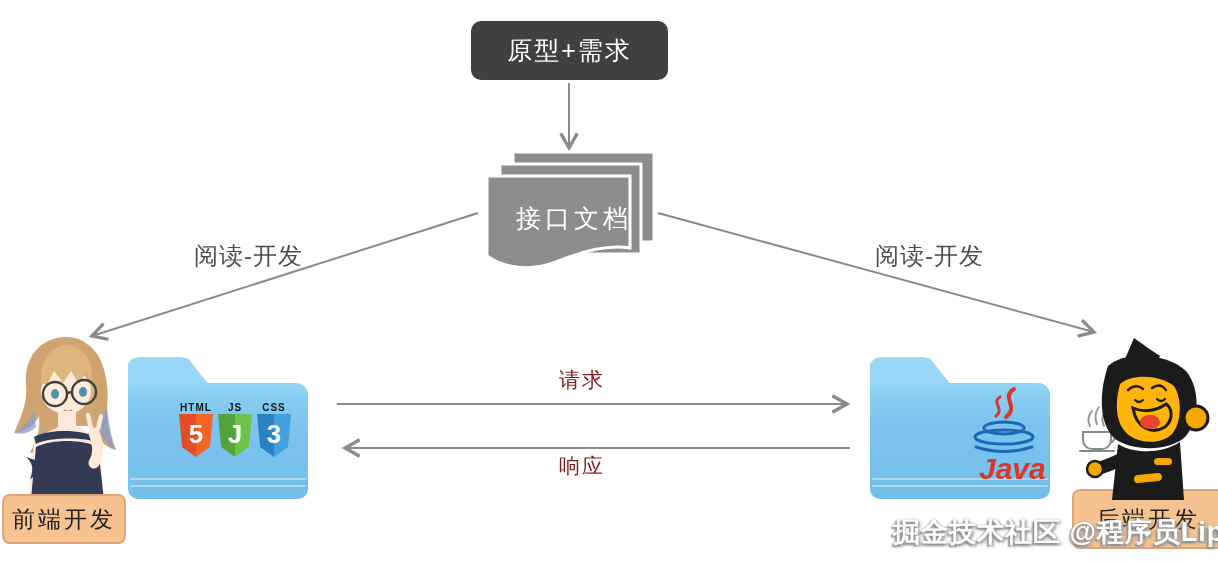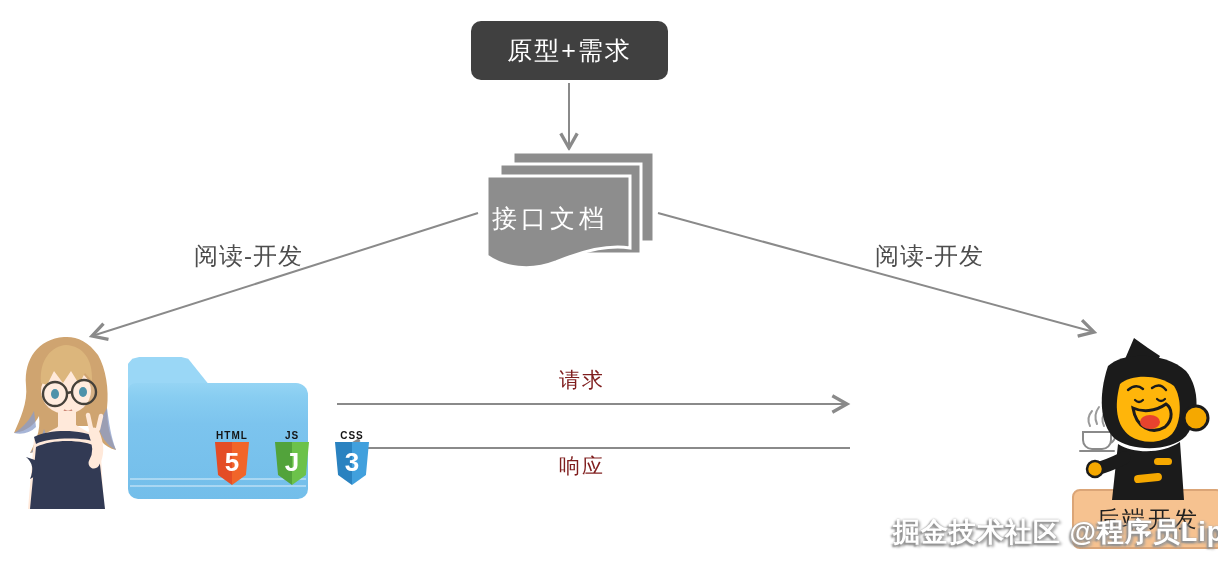--- a/index.html
+++ b/index.html
@@ -8,21 +8,21 @@
 
   
   .connectors{position:absolute;left:0;top:0;width:1218px;height:561px;z-index:1;}
 
   
   .top-box{position:absolute;left:471px;top:21px;width:197px;height:59px;background:#404040;
     border-radius:10px;display:flex;align-items:center;justify-content:center;z-index:2;
     color:#ffffff;font-size:25px;letter-spacing:2px;}
 
   
-  .doc-label{position:absolute;left:492px;top:202px;width:140px;text-align:left;z-index:3;
+  .doc-label{position:absolute;left:492px;top:202px;width:140px;text-align:right;z-index:3;
     color:#ffffff;font-size:25px;letter-spacing:4px;}
 
   
   .edge-label{position:absolute;color:#4d4d4d;font-size:24px;z-index:2;letter-spacing:1px;}
   .edge-left{left:194px;top:240px;}
   .edge-right{left:875px;top:240px;}
   .mid-label{position:absolute;left:540px;width:84px;text-align:center;color:#7f1d1d;font-size:21px;z-index:2;letter-spacing:2px;}
   .mid-request{top:366px;}
   .mid-response{top:452px;}
 
@@ -32,21 +32,21 @@
   .folder-backend{left:870px;top:357px;}
   .folder-tab{position:absolute;left:0;top:0;width:86px;height:34px;background:#9ad7f6;
     clip-path:polygon(0 100%,0 20%,5% 5%,13% 0,62% 0,70% 5%,100% 100%);}
   .folder-body{position:absolute;left:0;top:26px;width:180px;height:116px;
     border-radius:8px 12px 10px 10px;
     background:linear-gradient(180deg,#95d4f4 0%,#88cdf1 12%,#7cc4ee 35%,#73beea 100%);}
   .folder-lines{position:absolute;left:2px;right:2px;bottom:8px;height:13px;
     background:linear-gradient(180deg,rgba(255,255,255,.38) 0 2px,transparent 2px 7px,rgba(255,255,255,.38) 7px 9px,transparent 9px);}
 
   
-  .badges{position:absolute;left:50px;top:72px;display:flex;gap:24px;margin-left:36px;}
+  .badges{position:absolute;left:50px;top:44px;display:flex;gap:3px;}
   .badge{width:36px;display:flex;flex-direction:column;align-items:center;}
   .badge-header{font-size:10px;font-weight:bold;color:#141414;letter-spacing:1px;line-height:13px;}
   .shield{width:34px;height:43px;display:flex;align-items:flex-start;justify-content:center;
     clip-path:polygon(0 0,100% 0,91% 77%,50% 100%,9% 77%);}
   .badge-html .shield{background:linear-gradient(90deg,#e44d26 50%,#f16529 50%);}
   .badge-js   .shield{background:linear-gradient(90deg,#52a33b 50%,#6cc24a 50%);}
   .badge-css  .shield{background:linear-gradient(90deg,#2a82c0 50%,#41a0dd 50%);}
   .shield-letter{color:#ffffff;font-size:26px;font-weight:bold;line-height:40px;}
 
   
@@ -124,20 +124,34 @@
       </div>
       <div class="badge badge-css">
         <span class="badge-header">CSS</span>
         <span class="shield">
             <span class="shield-letter">3</span>
           </span>
       </div>
     </div>
   </div>
 
+  <div class="folder folder-backend">
+    <div class="folder-tab"></div>
+    <div class="folder-body">
+      <div class="folder-lines"></div>
+    </div>
+    <svg class="java-logo" viewBox="0 0 88 104">
+      <path d="M54,4 C40,13 60,21 46,32" fill="none" stroke="#d9372b" stroke-width="4" stroke-linecap="round"></path>
+      <path d="M40,12 C31,18 45,24 36,31" fill="none" stroke="#d9372b" stroke-width="3" stroke-linecap="round"></path>
+      <ellipse cx="44" cy="43" rx="20" ry="6" fill="none" stroke="#1e68b8" stroke-width="3"></ellipse>
+      <ellipse cx="44" cy="52" rx="29" ry="7" fill="none" stroke="#1e68b8" stroke-width="3"></ellipse>
+      <path d="M16,62 q28,9 56,0" fill="none" stroke="#1e68b8" stroke-width="3" stroke-linecap="round"></path>
+      <text x="19" y="94" font-size="30" font-weight="bold" font-style="italic" fill="#d9372b">Java</text>
+    </svg>
+  </div>
 
   <svg class="girl" viewBox="0 0 118 178">
     <path fill="#cfa470" d="M58,6 C32,8 18,28 20,54 C22,72 14,88 8,102 C22,100 29,93 33,85 C35,100 29,112 24,122 C42,118 50,104 52,95 L86,95 C92,108 98,116 110,119 C103,104 101,91 101,77 C103,58 100,38 92,24 C82,10 70,5 58,6 Z"></path>
     <path fill="#8a9cc9" opacity="0.75" d="M8,102 C18,96 24,88 28,80 L30,96 C24,102 16,104 8,102 Z M24,122 C32,114 36,106 38,98 L42,108 C36,116 30,120 24,122 Z M101,77 C103,92 105,106 110,119 C100,114 94,104 92,94 Z"></path>
     <ellipse cx="60" cy="60" rx="25" ry="23" fill="#ffe9da"></ellipse>
     <path fill="#dcb67c" d="M35,52 C33,28 46,15 60,14 C77,15 87,28 86,50 L79,42 L73,53 L65,40 L57,52 L48,40 L41,54 Z"></path>
     <ellipse cx="49" cy="63" rx="4" ry="5" fill="#2e7f9c"></ellipse>
     <ellipse cx="77" cy="61" rx="4" ry="5" fill="#2e7f9c"></ellipse>
     <g stroke="#45413a" stroke-width="2.4" fill="rgba(255,255,255,0.15)">
       <circle cx="49" cy="63" r="12"></circle>
@@ -174,19 +188,22 @@
     <path d="M79,61 q4,4 8,0" stroke="#1b1b1b" stroke-width="2.2" fill="none" stroke-linecap="round"></path>
     <path fill="#ffb50a" stroke="#1b1b1b" stroke-width="3" d="M55,70 C58,90 74,97 87,89 C96,81 94,70 88,66 C77,74 64,74 55,70 Z"></path>
     <ellipse cx="72" cy="84" rx="10" ry="7" fill="#e8432e"></ellipse>
     <path fill="#1b1b1b" d="M40,106 L34,162 L106,162 L102,104 C84,116 56,116 40,106 Z"></path>
     <rect x="76" y="120" width="18" height="7" rx="3.5" fill="#f5a800"></rect>
     <rect x="56" y="136" width="28" height="8" rx="4" fill="#f5a800" transform="rotate(-6 70 140)"></rect>
     <path d="M46,120 C34,126 26,129 18,131" stroke="#1b1b1b" stroke-width="13" fill="none" stroke-linecap="round"></path>
     <circle cx="17" cy="131" r="8" fill="#f5a800" stroke="#1b1b1b" stroke-width="2.5"></circle>
   </svg>
 
+  <div class="role-box role-frontend">
+    <span>前端开发</span>
+  </div>
   <div class="role-box role-backend">
     <span>后端开发</span>
   </div>
 
   <div class="watermark">掘金技术社区 @程序员Lip</div>
 
 </div>
 
 </body></html>

